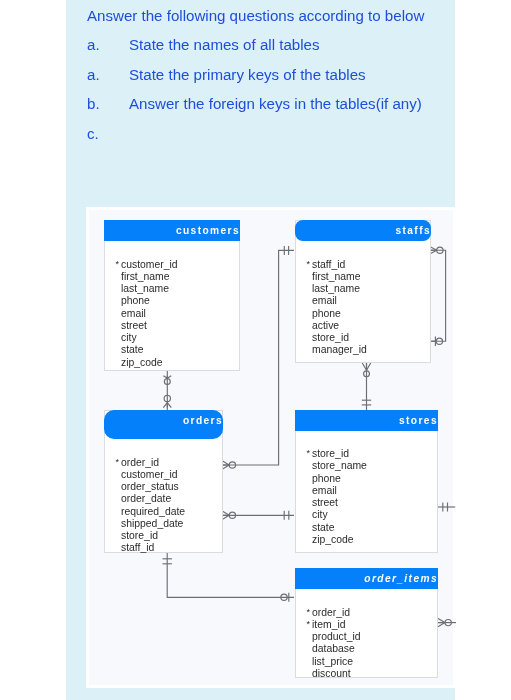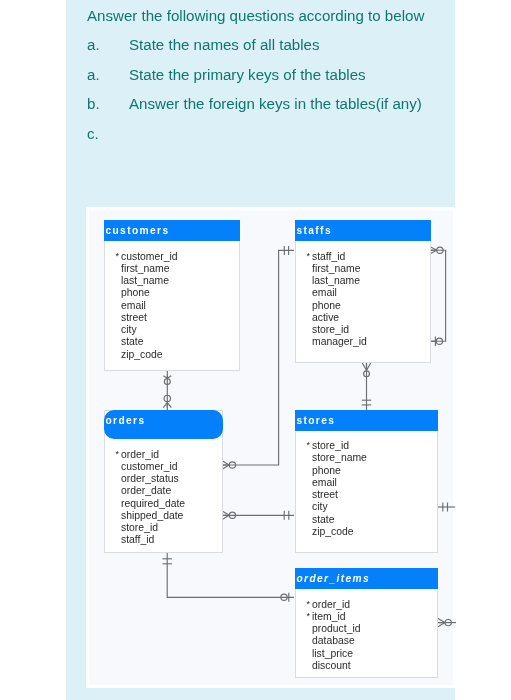--- a/index.html
+++ b/index.html
@@ -1,32 +1,32 @@
 <!DOCTYPE html>
 <html><head>
 <meta charset="utf-8">
 <style>
   html,body{margin:0;padding:0;}
   body{width:511px;height:700px;background:#ffffff;font-family:"Liberation Sans",sans-serif;overflow:hidden;}
   #page{position:absolute;left:0;top:0;width:511px;height:700px;background:#ffffff;}
   #bluebg{position:absolute;left:66px;top:0;width:389px;height:700px;background:#dcf0f7;}
 
   
-  #qtext{position:absolute;left:87px;top:4px;width:360px;color:#0f766e;}
+  #qtext{position:absolute;left:87px;top:4px;width:360px;color:#1d4ed8;}
   .qpara{font-size:15.1px;line-height:23.5px;white-space:nowrap;}
   .qitem{font-size:15.1px;line-height:29.6px;position:relative;padding-left:42px;white-space:nowrap;}
   .qitem .mk{position:absolute;left:0;top:0;}
 
   
   #diagram{position:absolute;left:86px;top:207px;width:370px;height:481px;background:#f8f9fd;border:3px solid #ffffff;box-sizing:border-box;}
   #diagram .inner{position:absolute;left:-3px;top:-3px;width:370px;height:481px;}
   svg.wires{position:absolute;left:0;top:0;width:368px;height:477px;overflow:visible;}
 
   .tbl{position:absolute;background:#ffffff;border:1px solid #d9dce1;box-sizing:border-box;}
-  .tbl .hdr{background:#0480fa;color:#ffffff;font-size:10.2px;font-weight:bold;text-align:left;letter-spacing:1.4px;text-indent:1.4px;box-sizing:border-box;margin:-1px -1px 8px -1px;}
+  .tbl .hdr{background:#0480fa;color:#ffffff;font-size:10.2px;font-weight:bold;text-align:right;letter-spacing:1.4px;text-indent:1.4px;box-sizing:border-box;margin:-1px -1px 16px -1px;}
   .tbl .cols{padding:1.2px 0 3px 0;}
   .tbl .col{font-size:10.4px;color:#2b2b2b;line-height:12.25px;padding-left:16px;position:relative;white-space:nowrap;}
   .tbl .col .star{position:absolute;left:10.6px;top:-0.8px;font-size:9px;}
 </style>
 </head>
 <body>
 
 <div id="page">
   <div id="bluebg"></div>
 
@@ -102,21 +102,21 @@
             <div class="col"><span>last_name</span></div>
             <div class="col"><span>phone</span></div>
             <div class="col"><span>email</span></div>
             <div class="col"><span>street</span></div>
             <div class="col"><span>city</span></div>
             <div class="col"><span>state</span></div>
             <div class="col"><span>zip_code</span></div>
           </div>
         </div>
         <div class="tbl" style="left: 209px; top: 13.4px; width: 136px; height: 143px;">
-          <div class="hdr" style="height: 21px; line-height: 21px;">staffs</div>
+          <div class="hdr" style="height: 21px; line-height: 21px; border-radius: 8px;">staffs</div>
           <div class="cols">
             <div class="col"><span class="star">*</span><span>staff_id</span></div>
             <div class="col"><span>first_name</span></div>
             <div class="col"><span>last_name</span></div>
             <div class="col"><span>email</span></div>
             <div class="col"><span>phone</span></div>
             <div class="col"><span>active</span></div>
             <div class="col"><span>store_id</span></div>
             <div class="col"><span>manager_id</span></div>
           </div>

